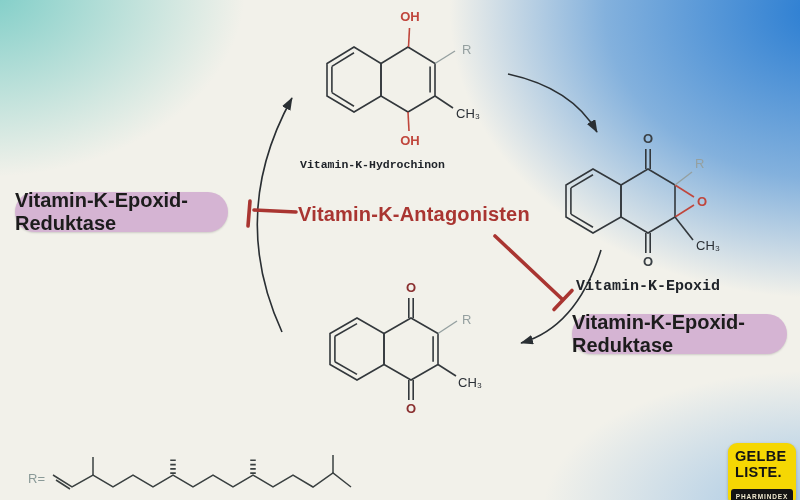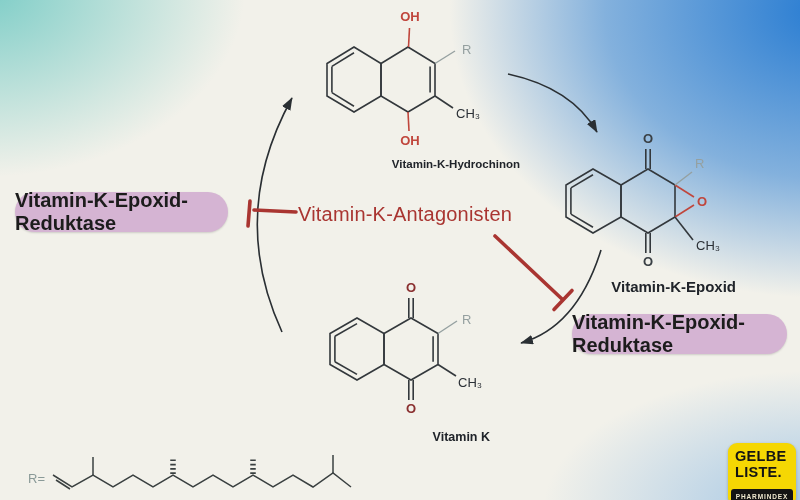--- a/index.html
+++ b/index.html
@@ -13,22 +13,22 @@
       linear-gradient(#f2f1ea,#f2f1ea);
   }
   .abs{position:absolute;}
   .badge{
     display:flex;align-items:center;justify-content:center;
     border-radius:20px;font-weight:bold;color:#1c1c1c;
     box-shadow:0 1px 2px rgba(0,0,0,0.15);
   }
   .badge-green{background:#dbe897;font-size:15px;}
   .badge-pink{background:#d5b4d3;font-size:20px;}
-  .caption{font-weight:bold;color:#20242a;text-align:right;}
-  .antagonist{font-weight:normal;color:#a93531;font-size:20px;letter-spacing:0.2px;}
+  .caption{font-weight:bold;color:#20242a;text-align:left;font-family:Liberation Mono, monospace;}
+  .antagonist{font-weight:bold;color:#a93531;font-size:20px;letter-spacing:0.2px;}
   .logo{
     background:#f5d703;border-radius:9px;
     box-shadow:0 1px 3px rgba(0,0,0,0.25);
     margin-top:6px;
   }
   .logo .l1,.logo .l2{
     font-weight:bold;color:#141414;font-size:14.5px;line-height:1.08;
     letter-spacing:0.3px;padding-left:7px;
   }
   .logo .l1{padding-top:6px;}
@@ -143,21 +143,20 @@
     <line class="bond" x1="103.8" y1="100" x2="103.8" y2="120"></line>
     <line class="bond" x1="108.2" y1="100" x2="108.2" y2="120"></line>
     <text class="atom-darkred" x="106" y="133" text-anchor="middle">O</text>
 
     <line class="bond-gray" x1="133" y1="53.5" x2="152" y2="41"></line>
     <text class="atom-gray" x="157" y="44">R</text>
 
     <line class="bond" x1="133" y1="84.5" x2="151" y2="96"></line>
     <text class="atom-black" x="153" y="107">CH₃</text>
   </svg>
-  <div class="abs caption" style="left:340px;top:430px;width:150px;font-size:12.5px;">Vitamin K</div>
 
   <svg class="abs" style="left:25px;top:445px;" width="345" height="52" viewBox="0 0 345 52">
     <text x="3" y="38" font-size="13" fill="#8a9a98">R=</text>
     <polyline class="bond" style="stroke:#3a4040;stroke-width:1.5;" points="28,30 47,42 68,30 88,42 108,30 128,42 148,30 168,42 188,30 208,42 228,30 248,42 268,30 288,42 308,28 326,42"></polyline>
     <line style="stroke:#3a4040;stroke-width:1.5;" x1="31" y1="35" x2="45" y2="44"></line>
     <line style="stroke:#3a4040;stroke-width:1.5;" x1="68" y1="30" x2="68" y2="12"></line>
     <line style="stroke:#3a4040;stroke-width:5.5;" stroke-dasharray="1.7 2.6" x1="148" y1="29" x2="148" y2="12"></line>
     <line style="stroke:#3a4040;stroke-width:5.5;" stroke-dasharray="1.7 2.6" x1="228" y1="29" x2="228" y2="12"></line>
     <line style="stroke:#3a4040;stroke-width:1.5;" x1="308" y1="28" x2="308" y2="10"></line>
   </svg>

